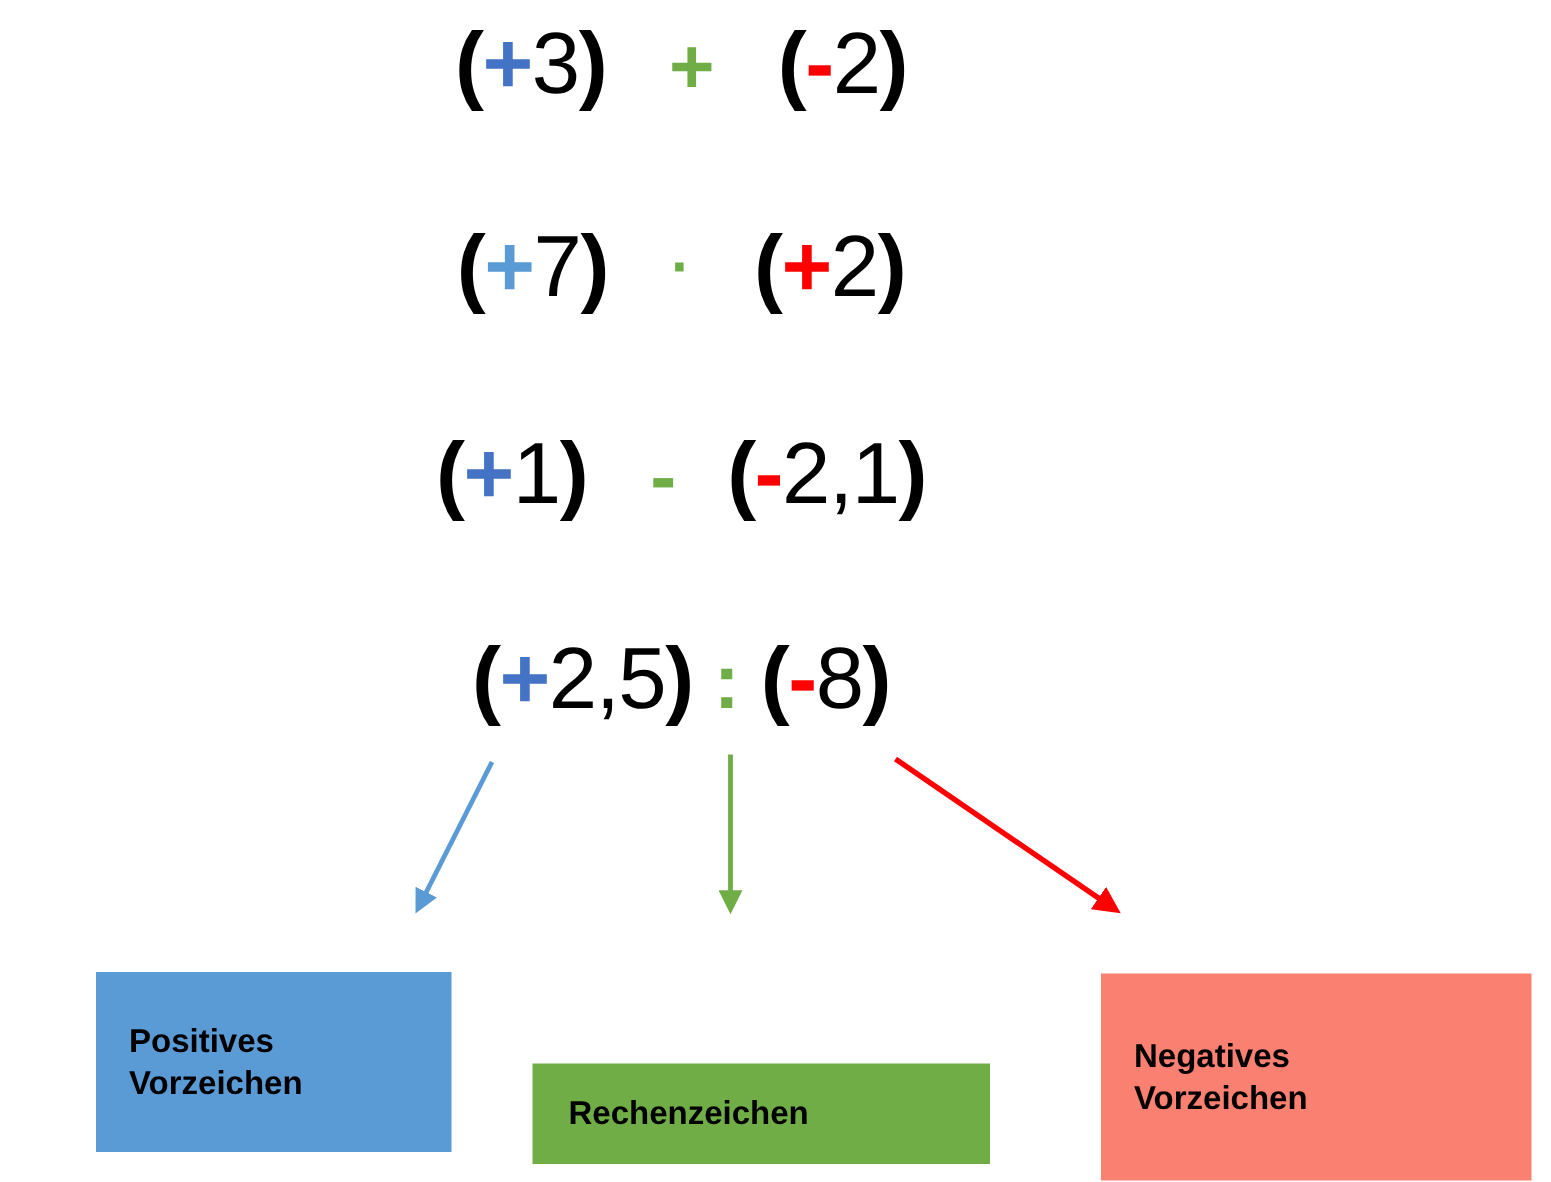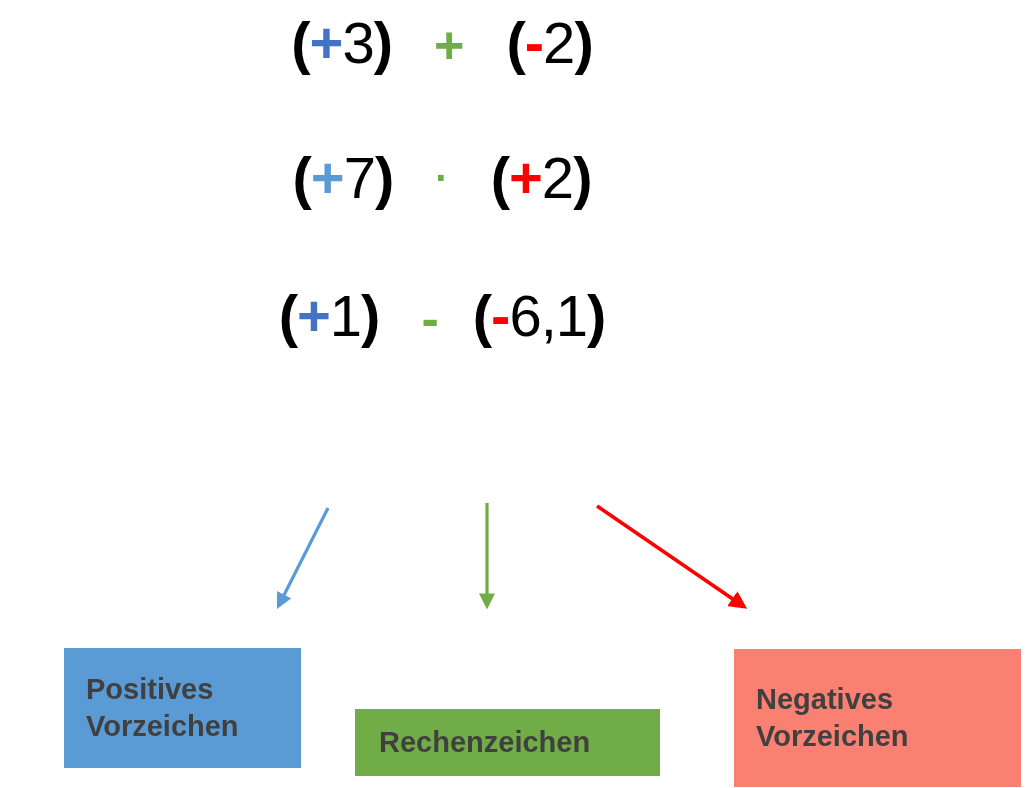--- a/index.html
+++ b/index.html
@@ -17,21 +17,21 @@
   #stage {
     position: relative;
     width: 1034px;
     height: 788px;
     background: #ffffff;
   }
 
   
   .eq-row {
     position: absolute;
-    left: 0;
+    left: 12px;
     width: 884px;
     text-align: center;
     white-space: nowrap;
     font-family: "Liberation Sans", sans-serif;
     font-weight: bold;
     color: #000000;
     line-height: 1;
   }
   .eq-row .term {
     font-size: 58px;
@@ -83,22 +83,22 @@
   
   .label-box {
     position: absolute;
     box-sizing: border-box;
     display: flex;
     flex-direction: column;
     justify-content: center;
     padding-left: 22px;
     font-family: "Liberation Sans", sans-serif;
     font-weight: bold;
-    font-size: 29px;
-    color: #404040;
+    font-size: 22px;
+    color: #000000;
     line-height: 1.28;
   }
   #box-positive {
     left: 64px;  top: 648px;  width: 237px; height: 120px;
     background: #5B9BD5;
   }
   #box-operation {
     left: 355px; top: 709px;  width: 305px; height: 67px;
     background: #70AD47;
     padding-left: 24px;
@@ -116,23 +116,26 @@
 
   <div class="eq-row" style="top:14px;">
     <span class="term"><span class="paren">(</span><span class="sign sign-pos-blue">+</span><span class="num">3</span><span class="paren">)</span></span><span class="gap-wide"></span><span class="op op-plus">+</span><span class="gap-wide"></span><span class="term"><span class="paren">(</span><span class="sign sign-neg-red">-</span><span class="num">2</span><span class="paren">)</span></span>
   </div>
 
   <div class="eq-row" style="top:149px;">
     <span class="term"><span class="paren">(</span><span class="sign sign-pos-lblue">+</span><span class="num">7</span><span class="paren">)</span></span><span class="gap-wide"></span><span class="op op-times">·</span><span class="gap-wide"></span><span class="term"><span class="paren">(</span><span class="sign sign-pos-red">+</span><span class="num">2</span><span class="paren">)</span></span>
   </div>
 
   <div class="eq-row" style="top:287px;">
-    <span class="term"><span class="paren">(</span><span class="sign sign-pos-blue">+</span><span class="num">1</span><span class="paren">)</span></span><span class="gap-wide"></span><span class="op op-minus">-</span><span class="gap-medium"></span><span class="term"><span class="paren">(</span><span class="sign sign-neg-red">-</span><span class="num">6,1</span><span class="paren">)</span></span>
+    <span class="term"><span class="paren">(</span><span class="sign sign-pos-blue">+</span><span class="num">1</span><span class="paren">)</span></span><span class="gap-wide"></span><span class="op op-minus">-</span><span class="gap-medium"></span><span class="term"><span class="paren">(</span><span class="sign sign-neg-red">-</span><span class="num">2,1</span><span class="paren">)</span></span>
   </div>
 
+  <div class="eq-row" style="top:424px;">
+    <span class="term"><span class="paren">(</span><span class="sign sign-pos-blue">+</span><span class="num">2,5</span><span class="paren">)</span></span><span class="gap-small"></span><span class="op op-divide">:</span><span class="gap-small"></span><span class="term"><span class="paren">(</span><span class="sign sign-neg-red">-</span><span class="num">8</span><span class="paren">)</span></span>
+  </div>
 
   <svg id="arrows" viewBox="0 0 1034 788" width="1034" height="788">
     <defs>
       <marker id="head-blue" markerWidth="5" markerHeight="5" refX="3.6" refY="2.5" orient="auto" markerUnits="strokeWidth">
         <path d="M0,0 L5,2.5 L0,5 Z" fill="#5B9BD5"></path>
       </marker>
       <marker id="head-green" markerWidth="5" markerHeight="5" refX="3.6" refY="2.5" orient="auto" markerUnits="strokeWidth">
         <path d="M0,0 L5,2.5 L0,5 Z" fill="#70AD47"></path>
       </marker>
       <marker id="head-red" markerWidth="5" markerHeight="5" refX="3.6" refY="2.5" orient="auto" markerUnits="strokeWidth">

